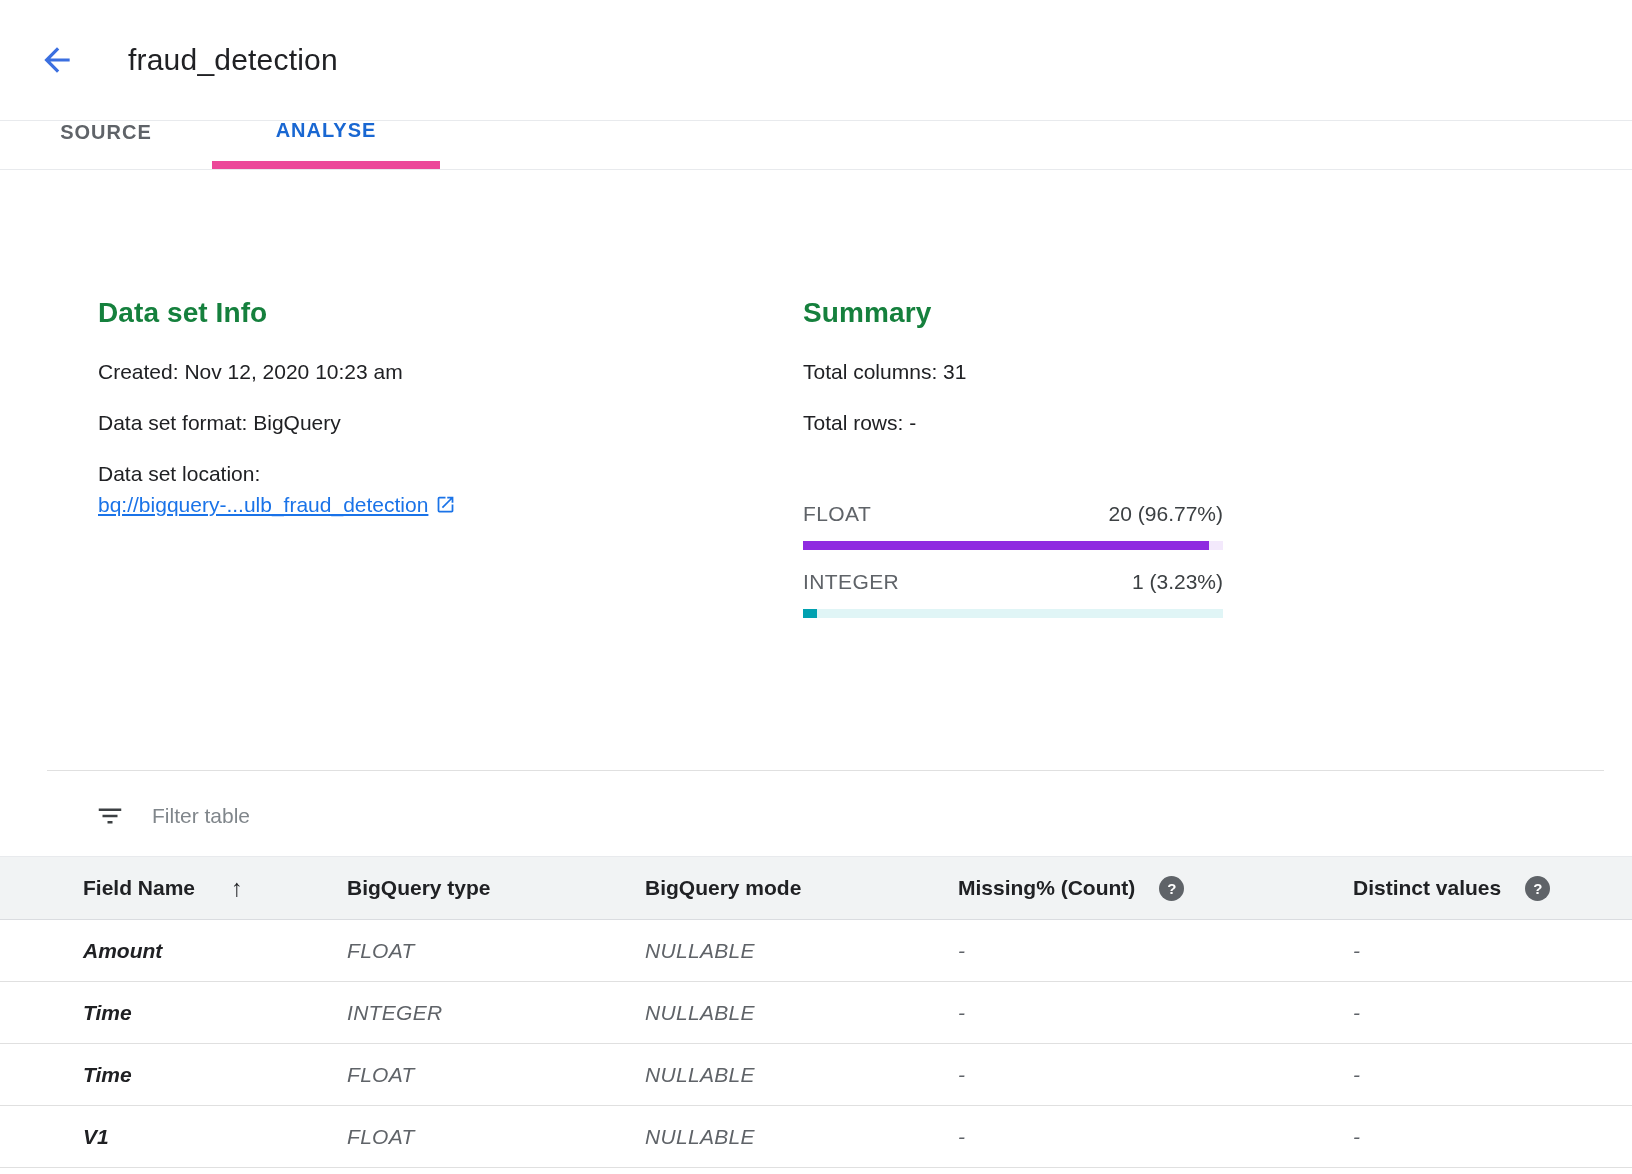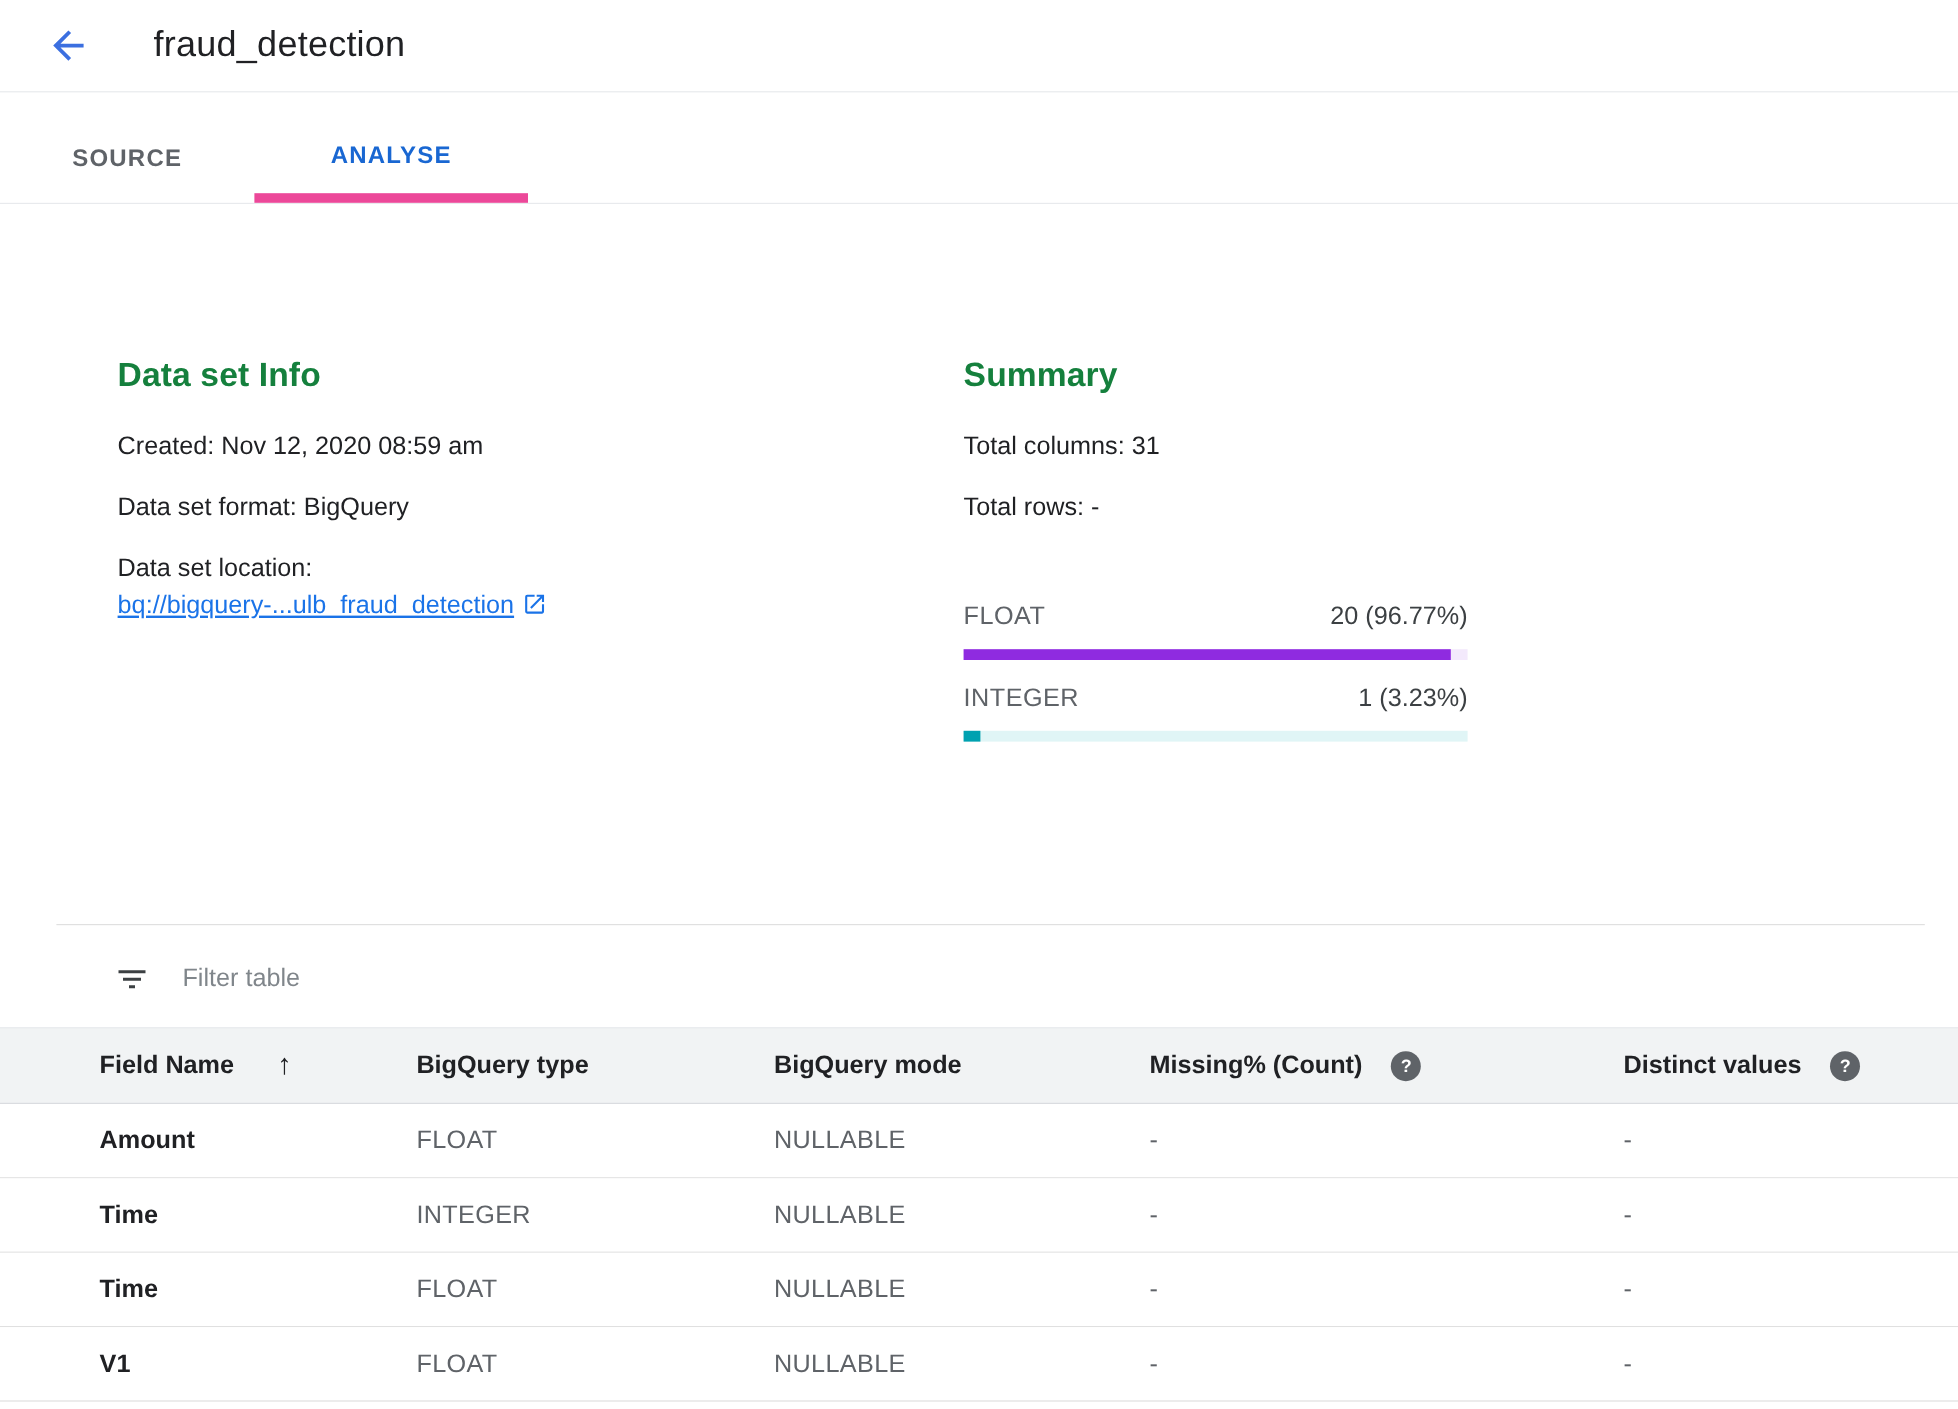--- a/index.html
+++ b/index.html
@@ -5,21 +5,21 @@
   * { box-sizing: border-box; }
   html, body { margin:0; padding:0; }
   body {
     width:1632px; height:1174px; position:relative; overflow:hidden;
     background:#ffffff; color:#202124;
     font-family:"Liberation Sans", sans-serif;
   }
 
   
   .app-header {
-    position:absolute; top:0; left:0; right:0; height:77px;
+    position:absolute; top:0; left:0; right:0; height:121px;
     border-bottom:1px solid #e8eaed;
     display:flex; align-items:center; padding-left:36px;
   }
   .back-btn { width:42px; height:42px; border:none; background:none; padding:0; cursor:pointer; display:flex; align-items:center; justify-content:center; }
   .back-btn svg { fill:#3b6fe0; }
   .page-title { margin-left:50px; font-size:30px; font-weight:500; letter-spacing:.2px; color:#202124; }
 
   
   .tabbar { position:absolute; top:96px; left:0; right:0; height:74px; border-bottom:1px solid #e8eaed; display:flex; }
   .tab {
@@ -60,21 +60,21 @@
   
   .schema-table { position:absolute; top:856px; left:0; right:0; }
   .thead {
     height:64px; background:#f1f3f4;
     border-top:1px solid #e8eaed; border-bottom:1px solid #dadce0;
     display:flex; align-items:center; padding-left:83px;
     font-size:21px; font-weight:600; color:#202124;
   }
   .trow {
     height:62px; display:flex; align-items:center; padding-left:83px;
-    border-bottom:1px solid #e0e0e0; font-size:21px; background:#fff;
+    border-bottom:1px solid #e0e0e0; font-size:21px; background:#fff;font-style:italic;
   }
   .col1 { width:264px; } .col2 { width:298px; } .col3 { width:313px; }
   .col4 { width:395px; } .col5 { flex:1; }
   .cell-field { font-weight:700; color:#202124; }
   .cell-muted { color:#5f6368; letter-spacing:.3px; }
   .sort-arrow { margin-left:24px; font-size:24px; font-weight:400; color:#202124; }
   .help-icon {
     display:inline-flex; width:25px; height:25px; border-radius:50%;
     background:#5f6368; color:#fff; font-size:15px; font-weight:700;
     align-items:center; justify-content:center; margin-left:12px; cursor:pointer; flex:none;
@@ -96,21 +96,21 @@
   <div class="page-title">fraud_detection</div>
 </div>
 
 <div class="tabbar">
   <div class="tab tab-source">SOURCE</div>
   <div class="tab tab-analyse">ANALYSE</div>
 </div>
 
 <div class="dataset-info">
   <h2 class="section-heading">Data set Info</h2>
-  <p class="info-line first">Created: Nov 12, 2020 08:59 am</p>
+  <p class="info-line first">Created: Nov 12, 2020 10:23 am</p>
   <p class="info-line">Data set format: BigQuery</p>
   <p class="info-line">
     <span>Data set location:</span><br>
     <span class="location-link">bq://bigquery-...ulb_fraud_detection</span><span class="launch-icon"><svg width="21" height="21" viewBox="0 0 24 24">
           <path d="M19 19H5V5h7V3H5a2 2 0 0 0-2 2v14a2 2 0 0 0 2 2h14c1.1 0 2-.9 2-2v-7h-2v7zM14 3v2h3.59l-9.83 9.83 1.41 1.41L19 6.41V10h2V3h-7z"></path>
         </svg></span>
   </p>
 </div>
 
 <div class="summary">

